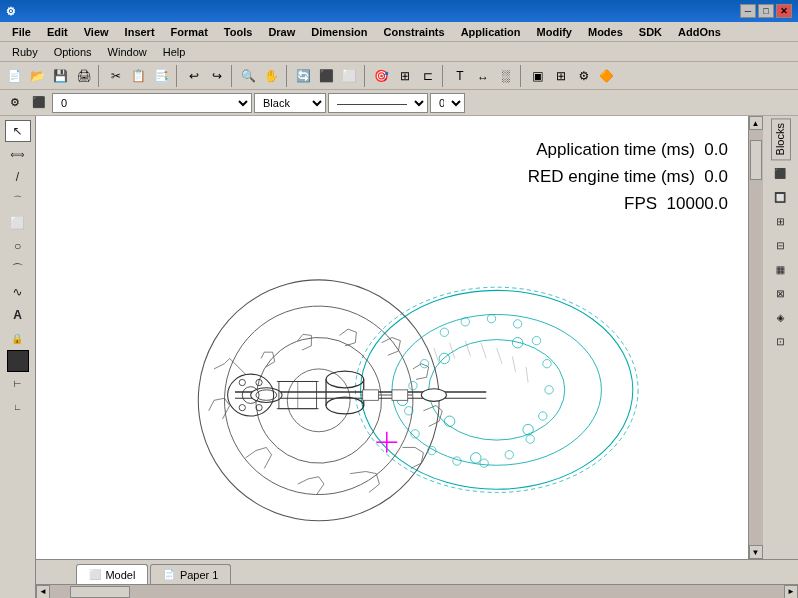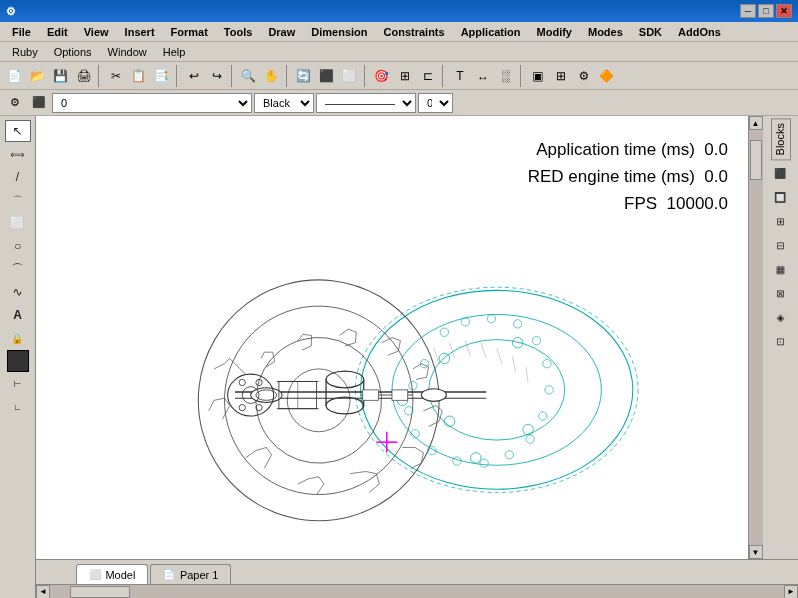--- a/index.html
+++ b/index.html
@@ -80,21 +80,21 @@
       gap: 2px;
     }
     .tb2-btn {
       width: 22px; height: 20px; background: #d4d0c8; border: 1px solid transparent;
       display: flex; align-items: center; justify-content: center; cursor: pointer; font-size: 11px;
     }
     .dropdown-combo {
       height: 20px; background: white; border: 1px solid #888; padding: 0 4px; font-size: 11px; cursor: pointer;
     }
     .layer-combo { width: 200px; }
-    .color-combo { width: 60px; }
+    .color-combo { width: 72px; }
     .ltype-combo { width: 100px; }
     .lwidth-combo { width: 35px; }
 
     
     #left-toolbar {
       width: 36px;
       background: #d4d0c8;
       border-right: 1px solid #888;
       display: flex;
       flex-direction: column;

